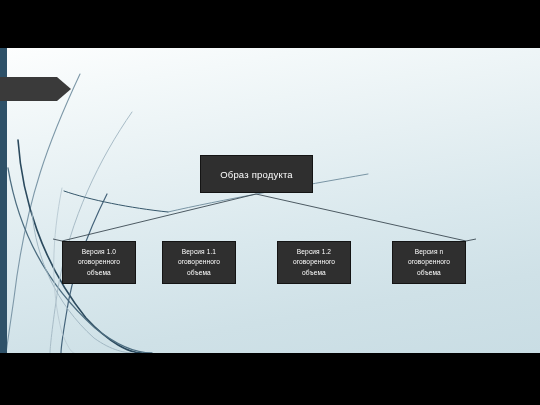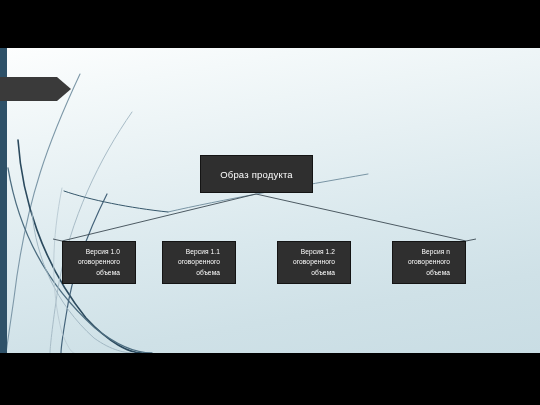--- a/index.html
+++ b/index.html
@@ -111,21 +111,21 @@
     width: 74px;
     height: 43px;
     font-size: 6.6px;
     line-height: 1.55;
     letter-spacing: 0.1px;
   }
   #node-child-0 { left: 62px; }
   #node-child-1 { left: 162px; }
   #node-child-2 { left: 277px; }
   #node-child-3 { left: 392px; }
-  .node-text { padding: 0 3px; text-align: right; }
+  .node-text { padding: 0 3px; }
 </style>
 </head>
 <body>
 
 <div id="stage">
 
   <div id="letterbox-top" class="letterbox"></div>
 
   <div id="slide">
 

